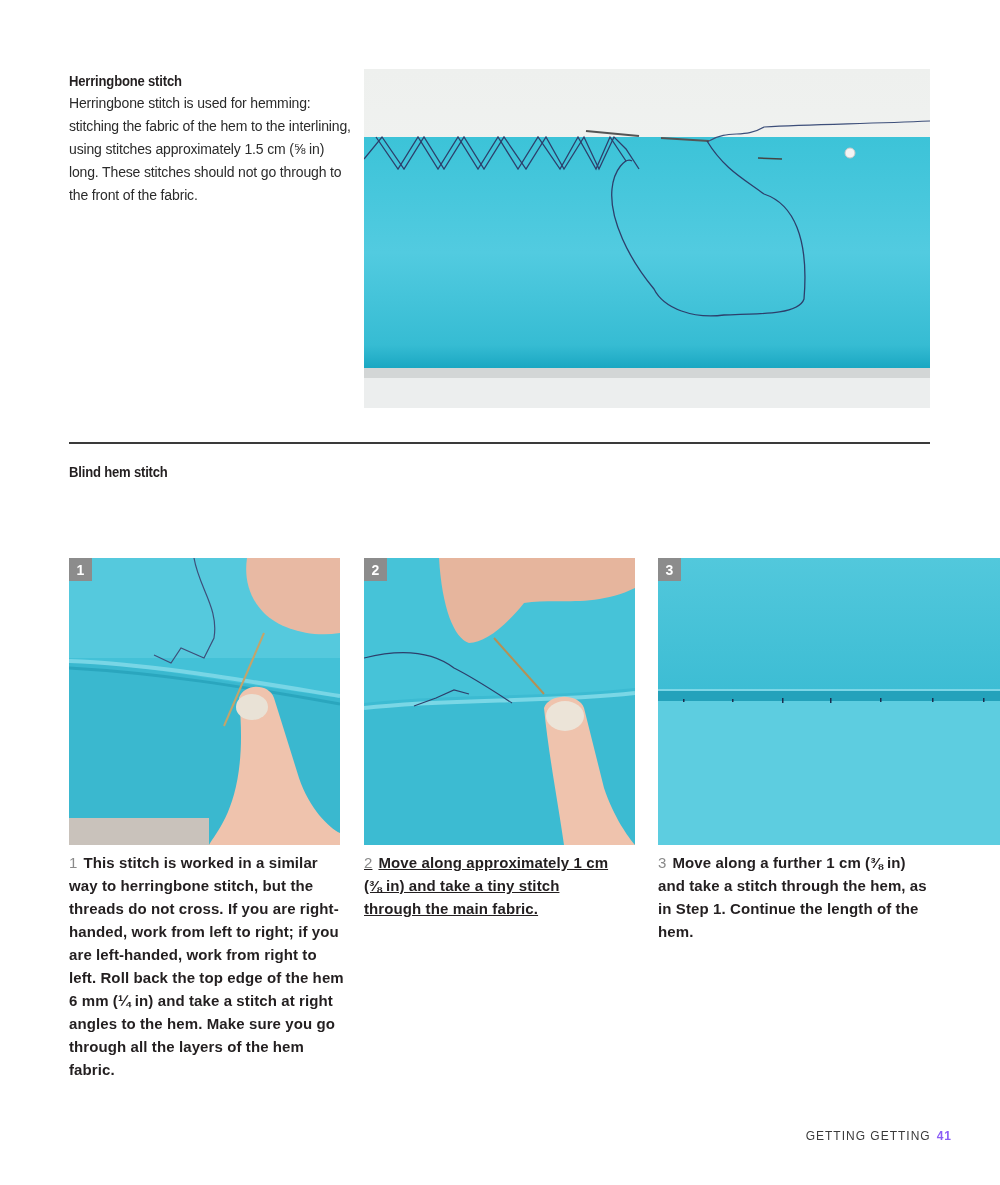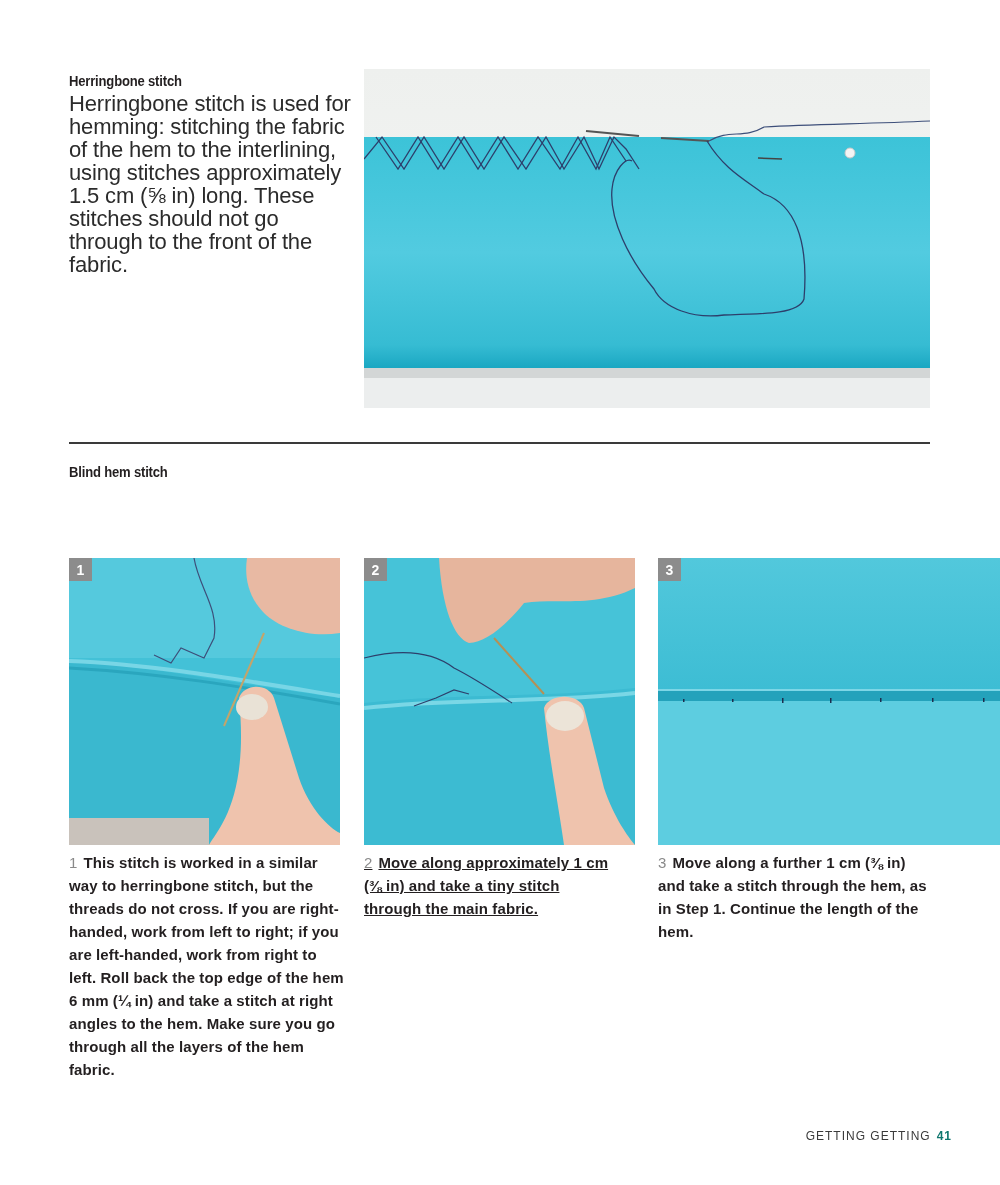--- a/index.html
+++ b/index.html
@@ -3,41 +3,41 @@
 <meta charset="utf-8">
 <style>
   html, body { margin: 0; padding: 0; background: #ffffff; }
   body { width: 1000px; height: 1185px; position: relative; overflow: hidden;
          font-family: "Liberation Sans", sans-serif; color: #231f20; }
 
   .herr-text { position: absolute; left: 69px; top: 70px; width: 285px; }
   .head { font-family: "Liberation Sans", sans-serif; font-weight: bold;
           font-size: 14.5px; line-height: 22px; letter-spacing: -0.2px;
           transform: scaleX(0.9); transform-origin: left; white-space: nowrap; }
-  .body-text { font-size: 22px; line-height: 23px; color: #2b2b2b; letter-spacing: -0.15px; }
+  .body-text { font-size: 14px; line-height: 23px; color: #2b2b2b; letter-spacing: -0.15px; }
   .body-text p { margin: 0; }
   .body-text p.indent { text-indent: 19px; }
 
   .photo { position: absolute; overflow: hidden; }
   .photo svg { display: block; width: 100%; height: 100%; }
 
   .rule { position: absolute; left: 69px; top: 442px; width: 861px; height: 2px; background: #3a3a3a; }
 
   .blind-text { position: absolute; left: 69px; top: 461px; width: 870px; }
 
   .badge { position: absolute; left: 0; top: 0; width: 23px; height: 23px;
            background: #8c8c8c; color: #ffffff; font-weight: bold; font-size: 14px;
            display: flex; align-items: center; justify-content: center; }
 
   .caption { position: absolute; font-weight: bold; font-size: 15px; line-height: 23px;
              color: #231f20; letter-spacing: 0.1px; }
   .caption .num { color: #8a8a8a; font-weight: normal; margin-right: 6px; }
 
   .footer { position: absolute; right: 48px; top: 1129px; font-size: 12px; letter-spacing: 1px; color: #3a3a3a; }
-  .footer .pg { font-weight: bold; margin-left: 6px; color: #0f766e; }
+  .footer .pg { font-weight: bold; margin-left: 6px; color: #8b5cf6; }
 </style>
 </head>
 <body>
 
 <div class="herr-text">
   <div class="head">Herringbone stitch</div>
   <div class="body-text">
     <p>Herringbone stitch is used for hemming: stitching the fabric of the hem to the interlining, using stitches approximately 1.5 cm (⅝ in) long. These stitches should not go through to the front of the fabric.</p>
   </div>
 </div>

